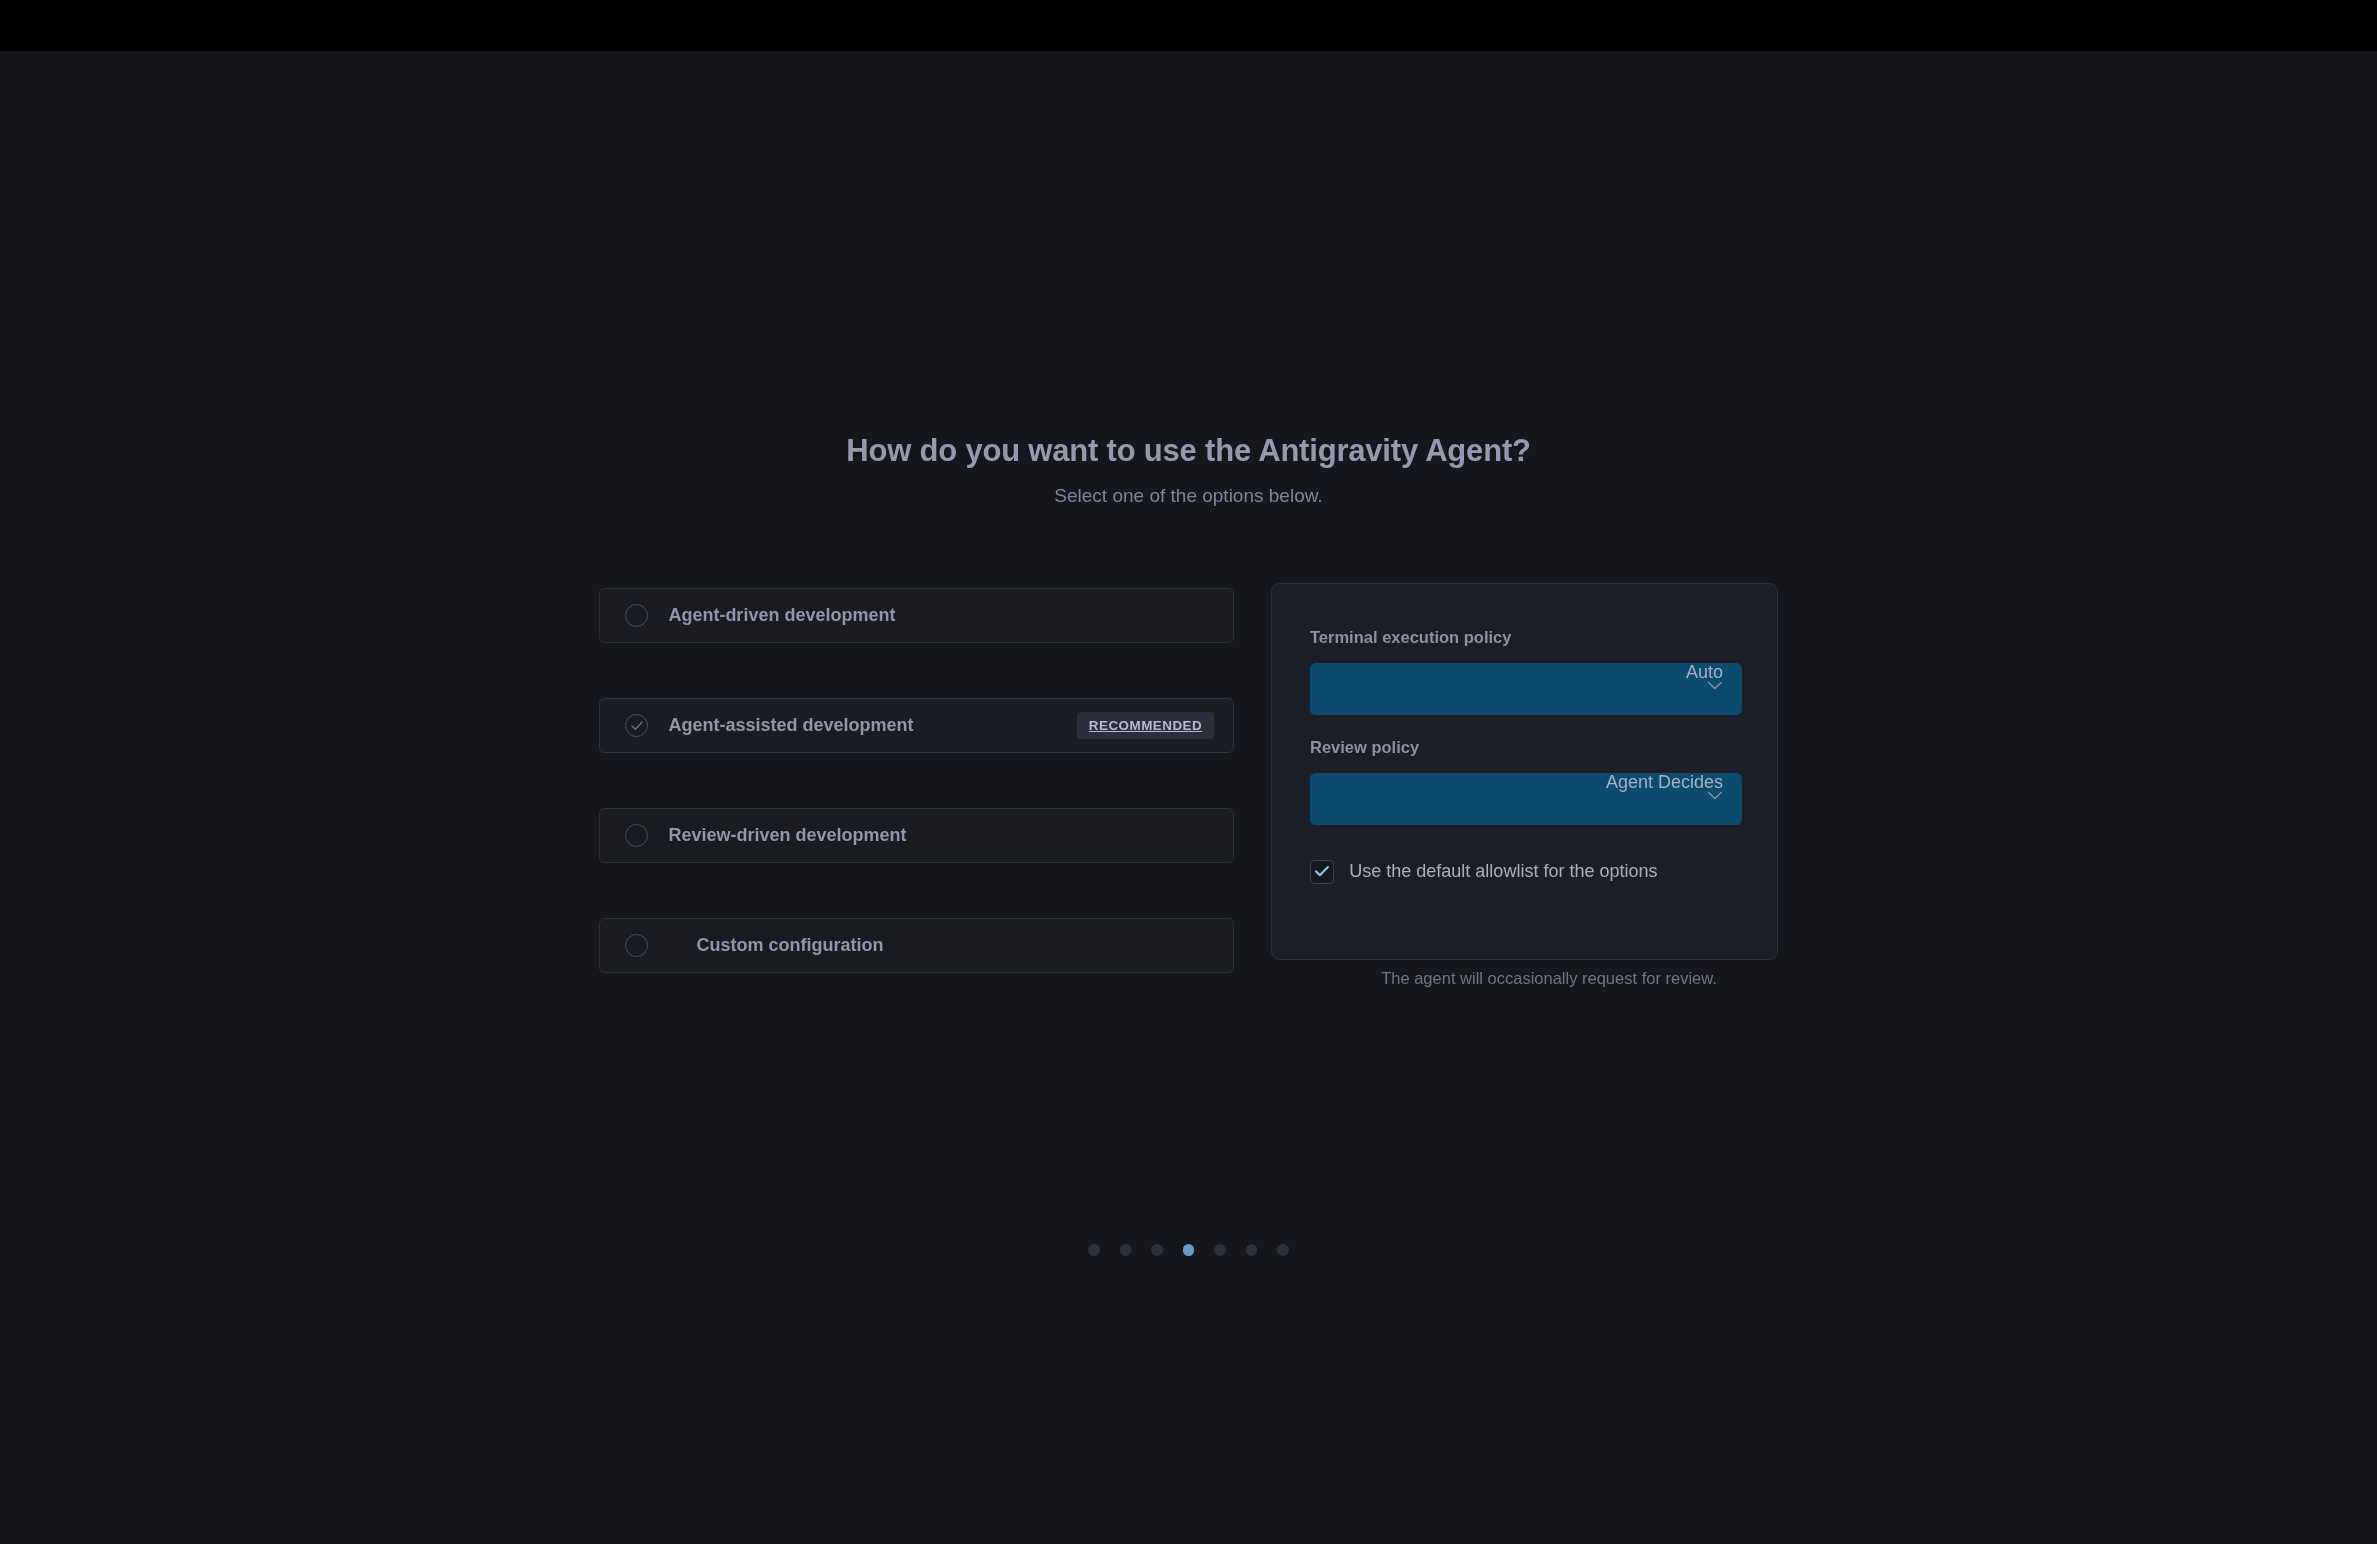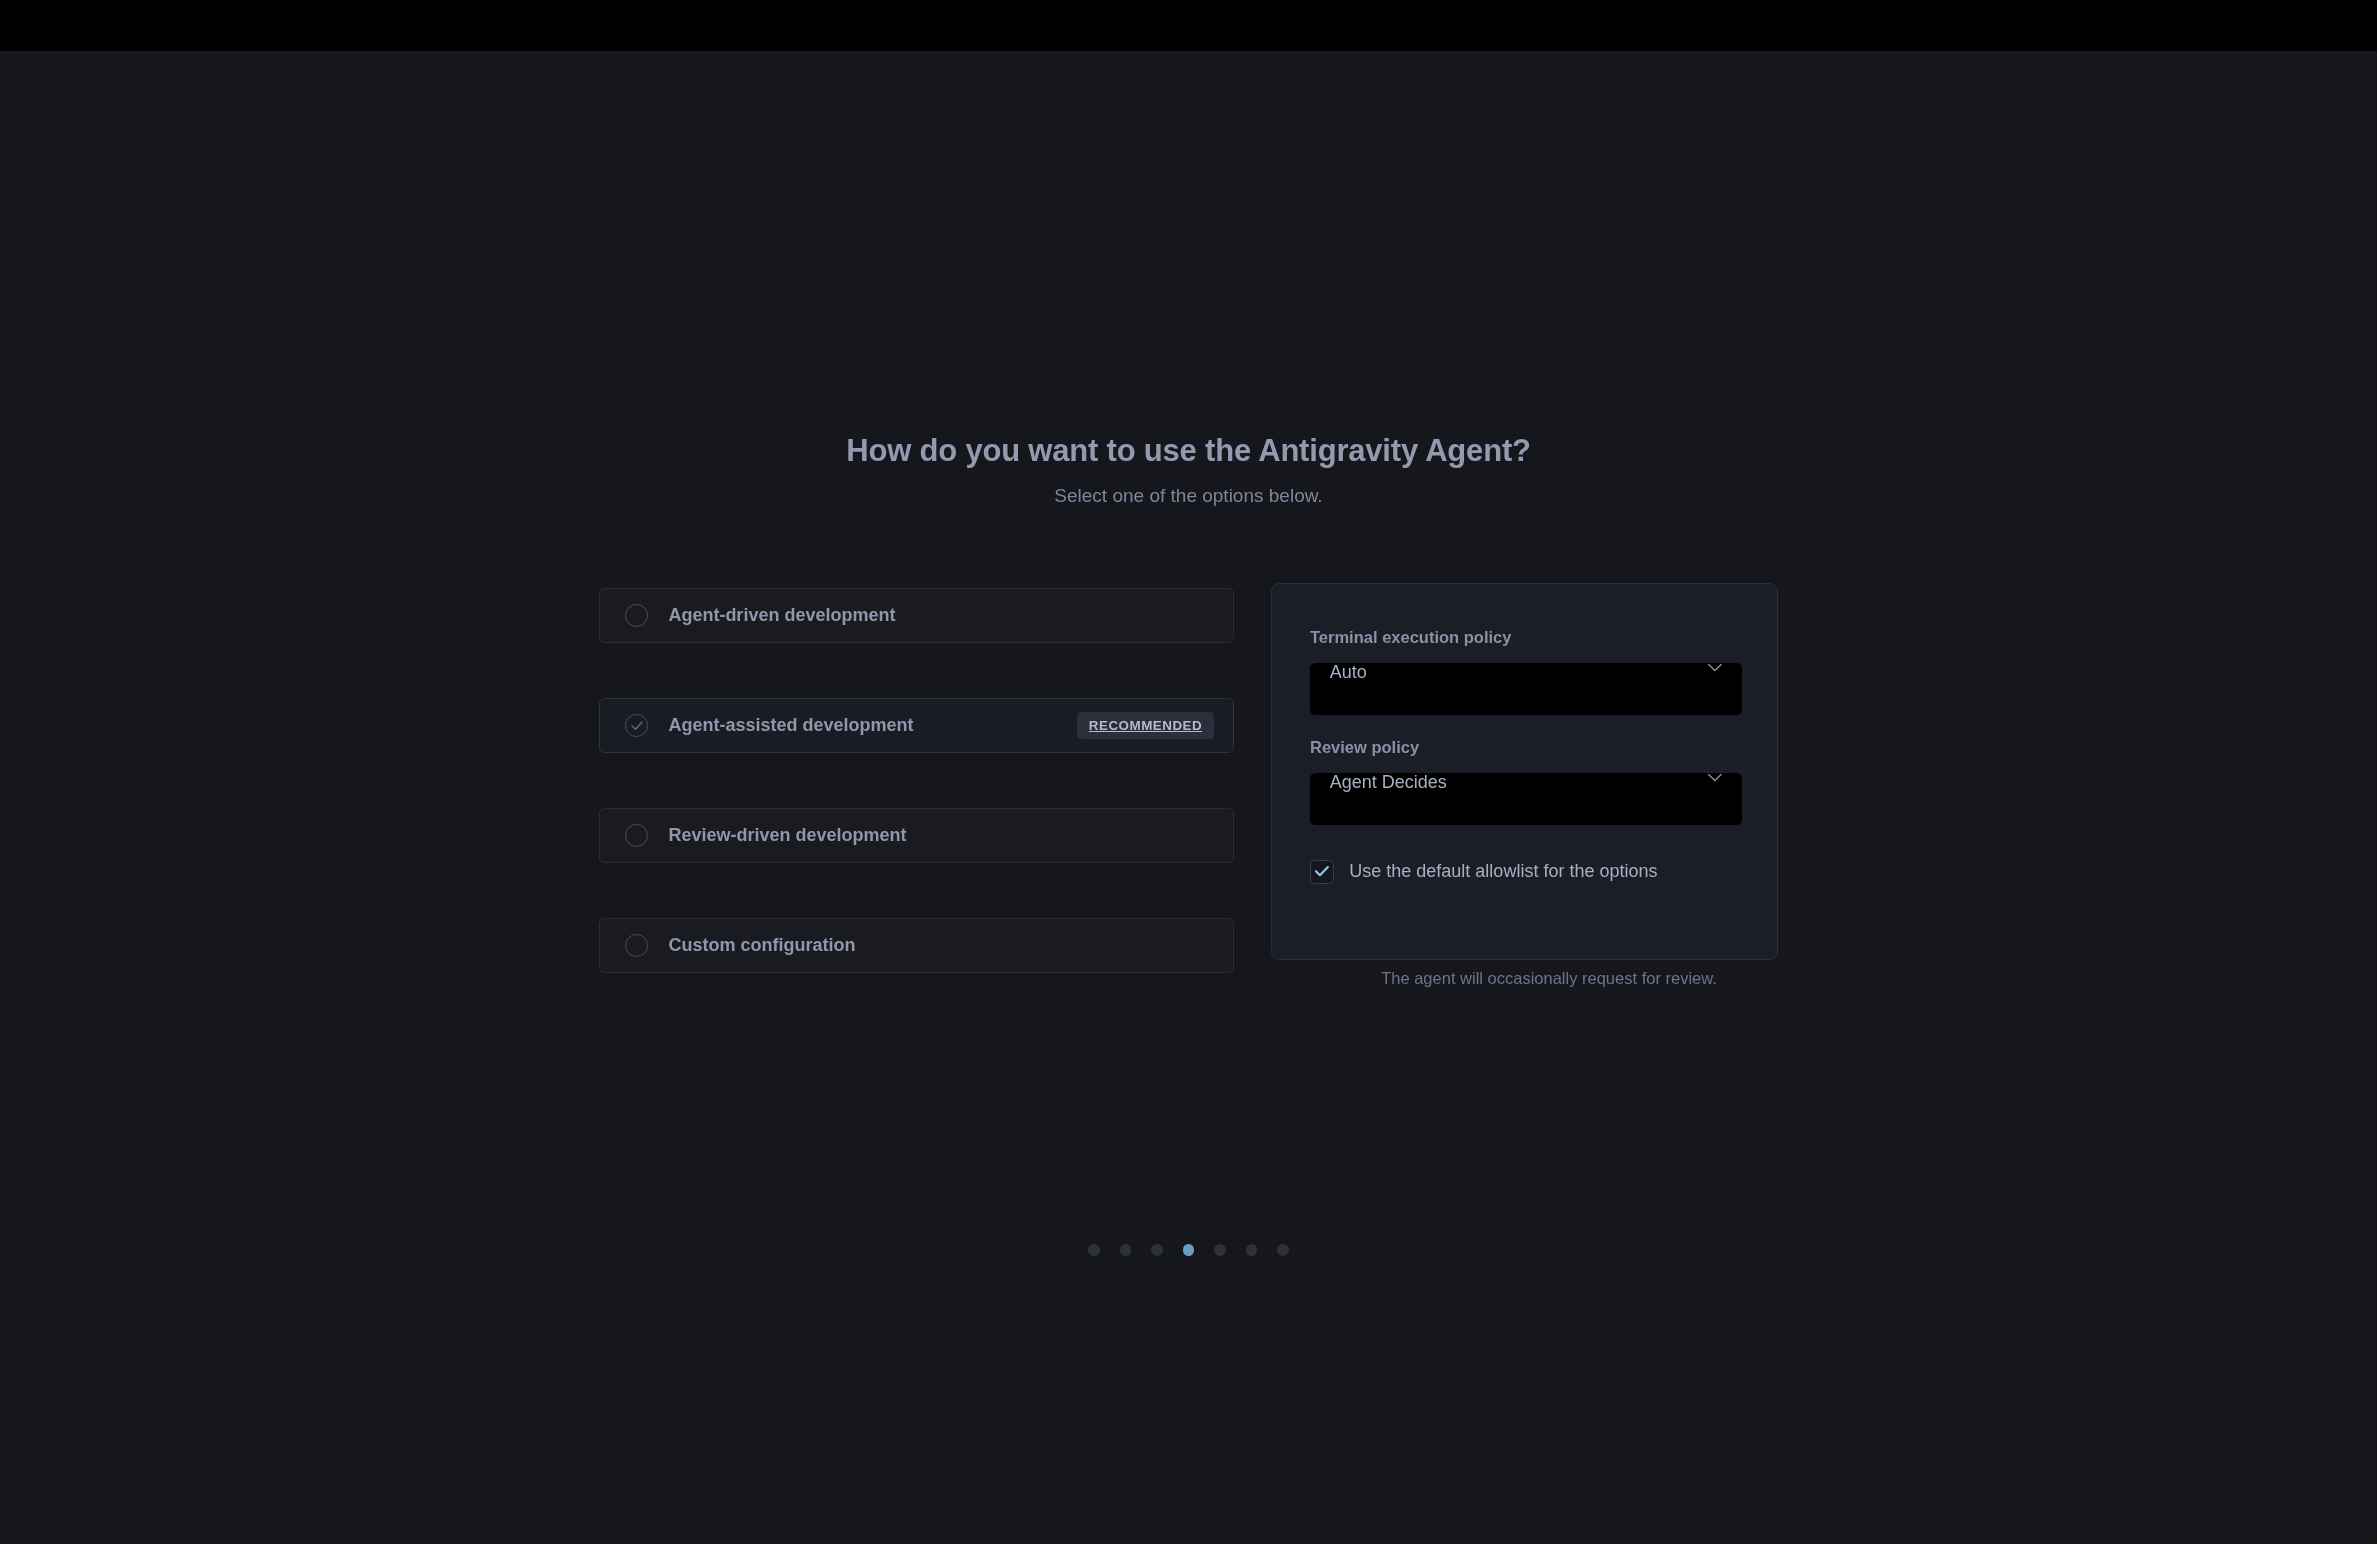--- a/index.html
+++ b/index.html
@@ -79,21 +79,21 @@
     width: 635px;
     height: 55px;
     margin-bottom: 55px;
     background: #191b21;
     border: 0.8px solid #2b2e37;
     border-radius: 5.5px;
     display: flex;
     align-items: center;
     padding: 0 19px 0 25px;
   }
-  .option-card:last-child { margin-bottom: 0; }
+  .option-card:last-child { margin-bottom: 0; gap: 28px; }
 
   .option-card.selected {
     background: #1a1c23;
     border-color: #2f323c;
   }
 
   .radio {
     width: 23px;
     height: 23px;
     border-radius: 50%;
@@ -147,25 +147,26 @@
     font-size: 16.5px;
     font-weight: bold;
     color: #8b90a6;
     line-height: 1.2;
   }
 
   .select {
     margin-top: 15px;
     width: 432px;
     height: 52px;
-    background: #000000;
+    background: #0c4a6e;
     border-radius: 5.5px;
     display: flex;
-    align-items: flex-start;
+    align-items: flex-end;
     padding: 0 19px 0 19.7px;
+    flex-direction: column;
   }
 
   .select-value {
     font-size: 18px;
     color: #aab0c4;
     line-height: 1;
   }
 
   .chev {
     margin-left: auto;

